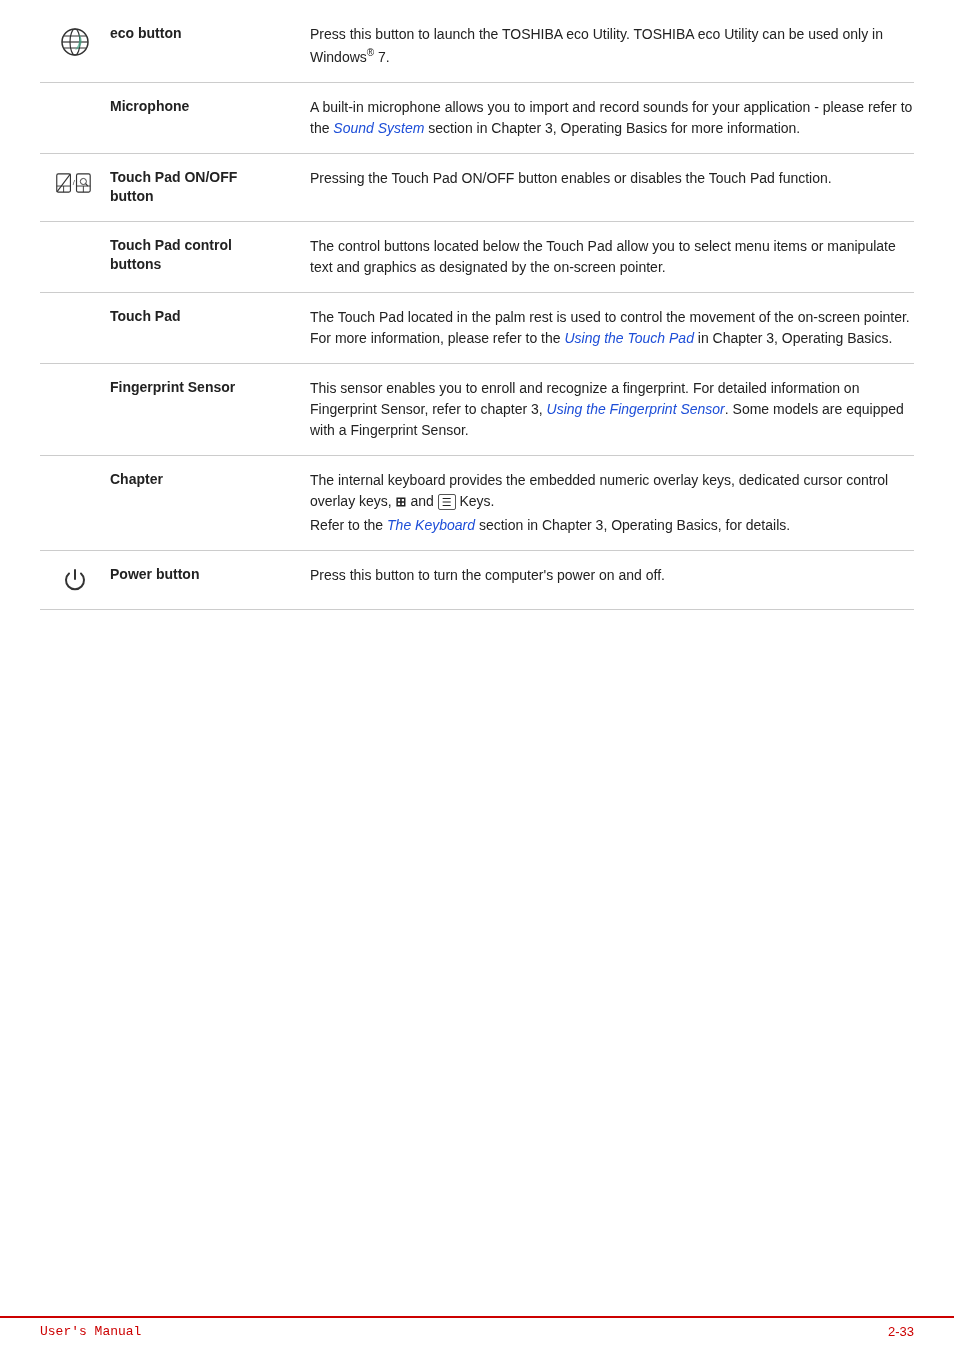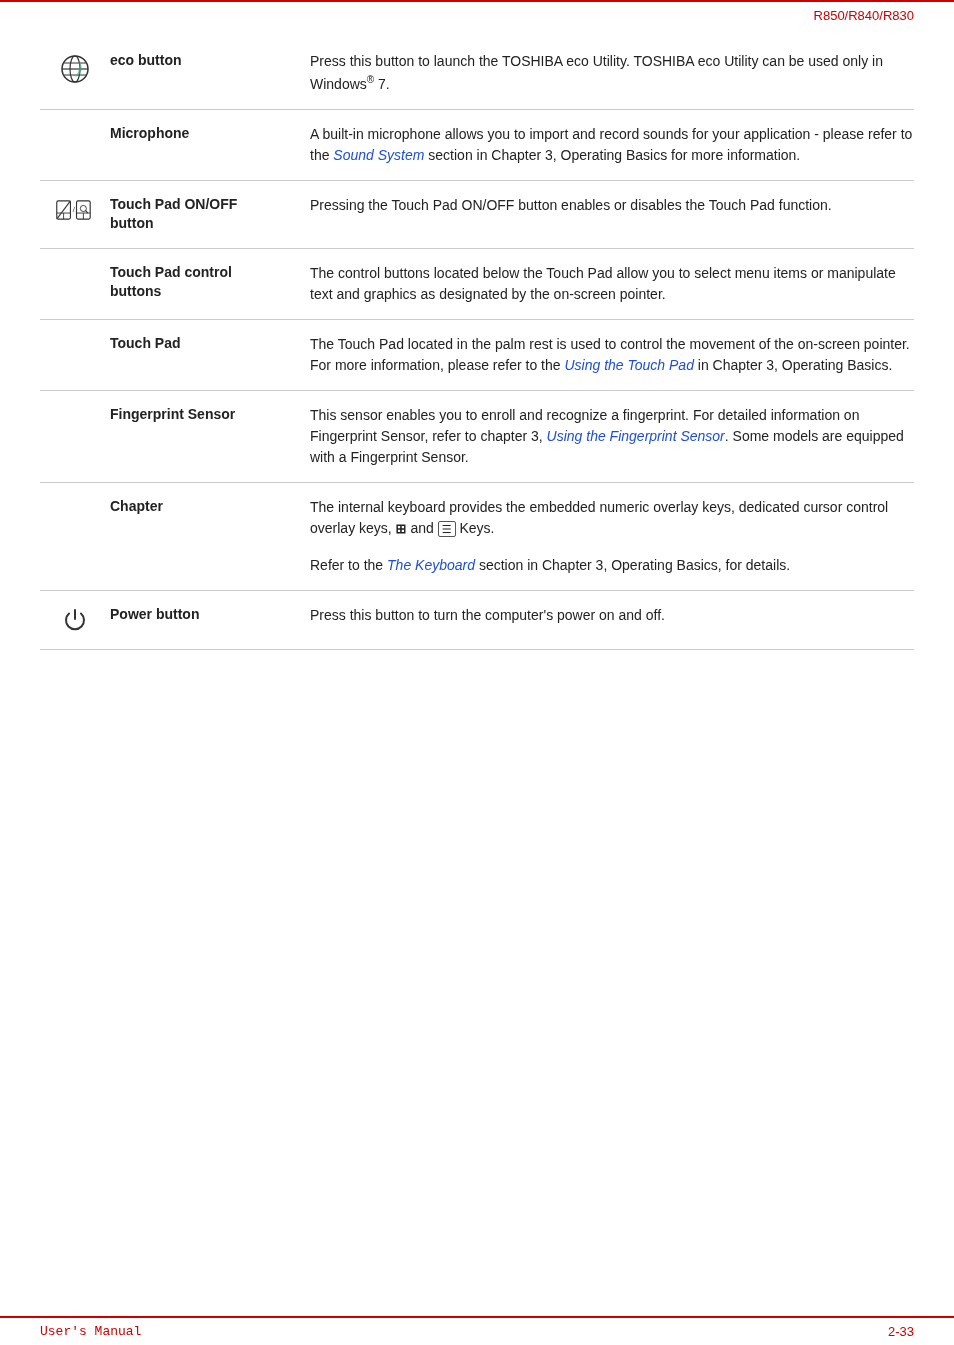--- a/index.html
+++ b/index.html
@@ -71,21 +71,21 @@
     }
 
     .col-desc {
       flex: 1;
       font-size: 14px;
       line-height: 1.5;
       color: #222222;
     }
 
     .col-desc p {
-      margin-bottom: 16px;
+      margin-bottom: 3px;
     }
 
     .col-desc p:last-child {
       margin-bottom: 0;
     }
 
     .link-text {
       color: #1d4ed8;
       font-style: italic;
       text-decoration: none;
@@ -142,23 +142,20 @@
       font-size: 11px;
       line-height: 1.3;
       vertical-align: middle;
     }
   </style>
 </head>
 <body>
 
 <div class="page-container">
 
-  <div class="top-bar">
-    <span class="page-header-title">R850/R840/R830</span>
-  </div>
 
   <div class="content-area">
 
     <div class="table-row">
       <div class="col-icon">
         <svg class="eco-icon-svg" viewBox="0 0 32 32" fill="none" xmlns="http://www.w3.org/2000/svg">
           <circle cx="16" cy="16" r="13" stroke="#333" stroke-width="1.5" fill="none"></circle>
           <ellipse cx="16" cy="16" rx="5" ry="13" stroke="#333" stroke-width="1.2" fill="none"></ellipse>
           <line x1="3" y1="16" x2="29" y2="16" stroke="#333" stroke-width="1.2"></line>
           <line x1="5" y1="10" x2="27" y2="10" stroke="#333" stroke-width="1"></line>

